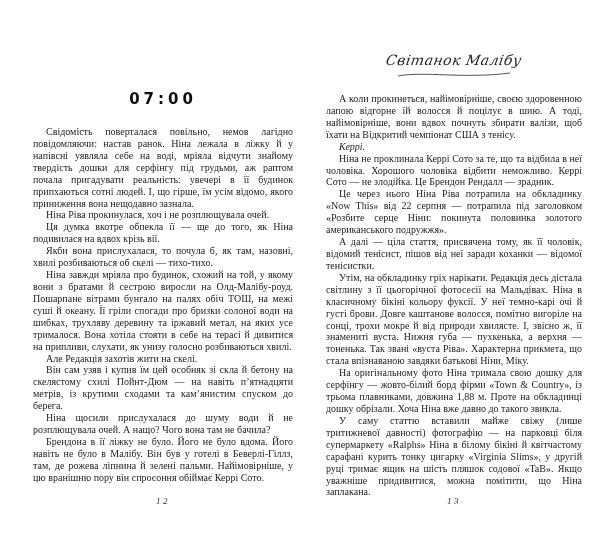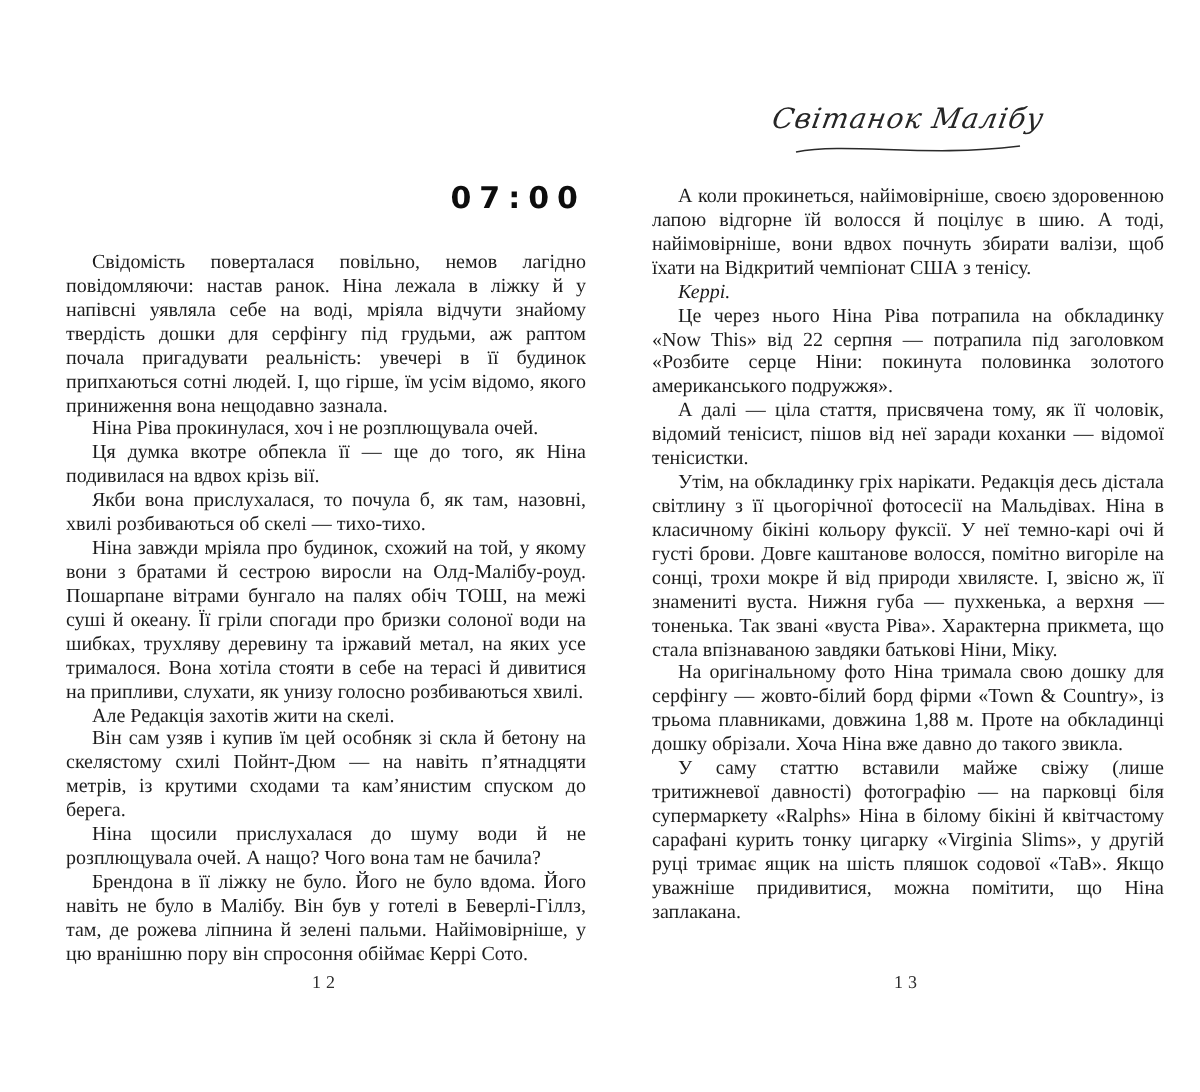--- a/index.html
+++ b/index.html
@@ -23,21 +23,21 @@
   }
   .page-left  { left: 33px;  width: 260px; }
   .page-right { left: 326px; width: 256px; }
 
   .chapter-time {
     position: absolute;
     top: 90px;
     left: 0;
     width: 100%;
     margin: 0;
-    text-align: right;
+    text-align: center;
     font-family: "DejaVu Sans", sans-serif;
     font-weight: bold;
     font-size: 15px;
     letter-spacing: 4px;
     color: #0d0d0d;
   }
 
   .running-header {
     position: absolute;
     top: 52px;
@@ -73,27 +73,28 @@
   .page-right .body-text { top: 93px; }
 
   .para {
     margin: 0;
     text-indent: 13px;
   }
   .para.italic { font-style: italic; }
 
   .page-number {
     position: absolute;
-    top: 486px;
+    top: 496px;
     left: 0;
     width: 100%;
     text-align: center;
     font-size: 9px;
     letter-spacing: 2.5px;
     color: #2e2e2e;
+    font-style: italic;
   }
 </style>
 </head>
 <body>
 
 <div class="spread">
 
   <section class="page page-left">
     <h1 class="chapter-time">07:00</h1>
     <div class="body-text">
@@ -111,20 +112,21 @@
   </section>
 
   <section class="page page-right">
     <div class="running-header">Світанок Малібу</div>
     <svg class="header-swash" viewBox="0 0 120 10" preserveAspectRatio="none">
       <path d="M4 6 C 30 1, 70 9, 116 3" stroke="#2a2a2a" stroke-width="0.8" fill="none"></path>
     </svg>
     <div class="body-text">
         <p class="para">А коли прокинеться, найімовірніше, своєю здоровенною лапою відгорне їй волосся й поцілує в шию. А тоді, найімовірніше, вони вдвох почнуть збирати валізи, щоб їхати на Відкритий чемпіонат США з тенісу.</p>
         <p class="para italic">Керрі.</p>
+        <p class="para">Ніна не проклинала Керрі Сото за те, що та відбила в неї чоловіка. Хорошого чоловіка відбити неможливо. Керрі Сото — не злодійка. Це Брендон Рендалл — зрадник.</p>
         <p class="para">Це через нього Ніна Ріва потрапила на обкладинку «Now This» від 22 серпня — потрапила під заголовком «Розбите серце Ніни: покинута половинка золотого американського подружжя».</p>
         <p class="para">А далі — ціла стаття, присвячена тому, як її чоловік, відомий тенісист, пішов від неї заради коханки — відомої тенісистки.</p>
         <p class="para">Утім, на обкладинку гріх нарікати. Редакція десь дістала світлину з її цьогорічної фотосесії на Мальдівах. Ніна в класичному бікіні кольору фуксії. У неї темно-карі очі й густі брови. Довге каштанове волосся, помітно вигоріле на сонці, трохи мокре й від природи хвилясте. І, звісно ж, її знамениті вуста. Нижня губа — пухкенька, а верхня — тоненька. Так звані «вуста Ріва». Характерна прикмета, що стала впізнаваною завдяки батькові Ніни, Міку.</p>
         <p class="para">На оригінальному фото Ніна тримала свою дошку для серфінгу — жовто-білий борд фірми «Town &amp; Country», із трьома плавниками, довжина 1,88 м. Проте на обкладинці дошку обрізали. Хоча Ніна вже давно до такого звикла.</p>
         <p class="para">У саму статтю вставили майже свіжу (лише тритижневої давності) фотографію — на парковці біля супермаркету «Ralphs» Ніна в білому бікіні й квітчастому сарафані курить тонку цигарку «Virginia Slims», у другій руці тримає ящик на шість пляшок содової «TaB». Якщо уважніше придивитися, можна помітити, що Ніна заплакана.</p>
       </div>
     <div class="page-number">13</div>
   </section>
 
 </div>

